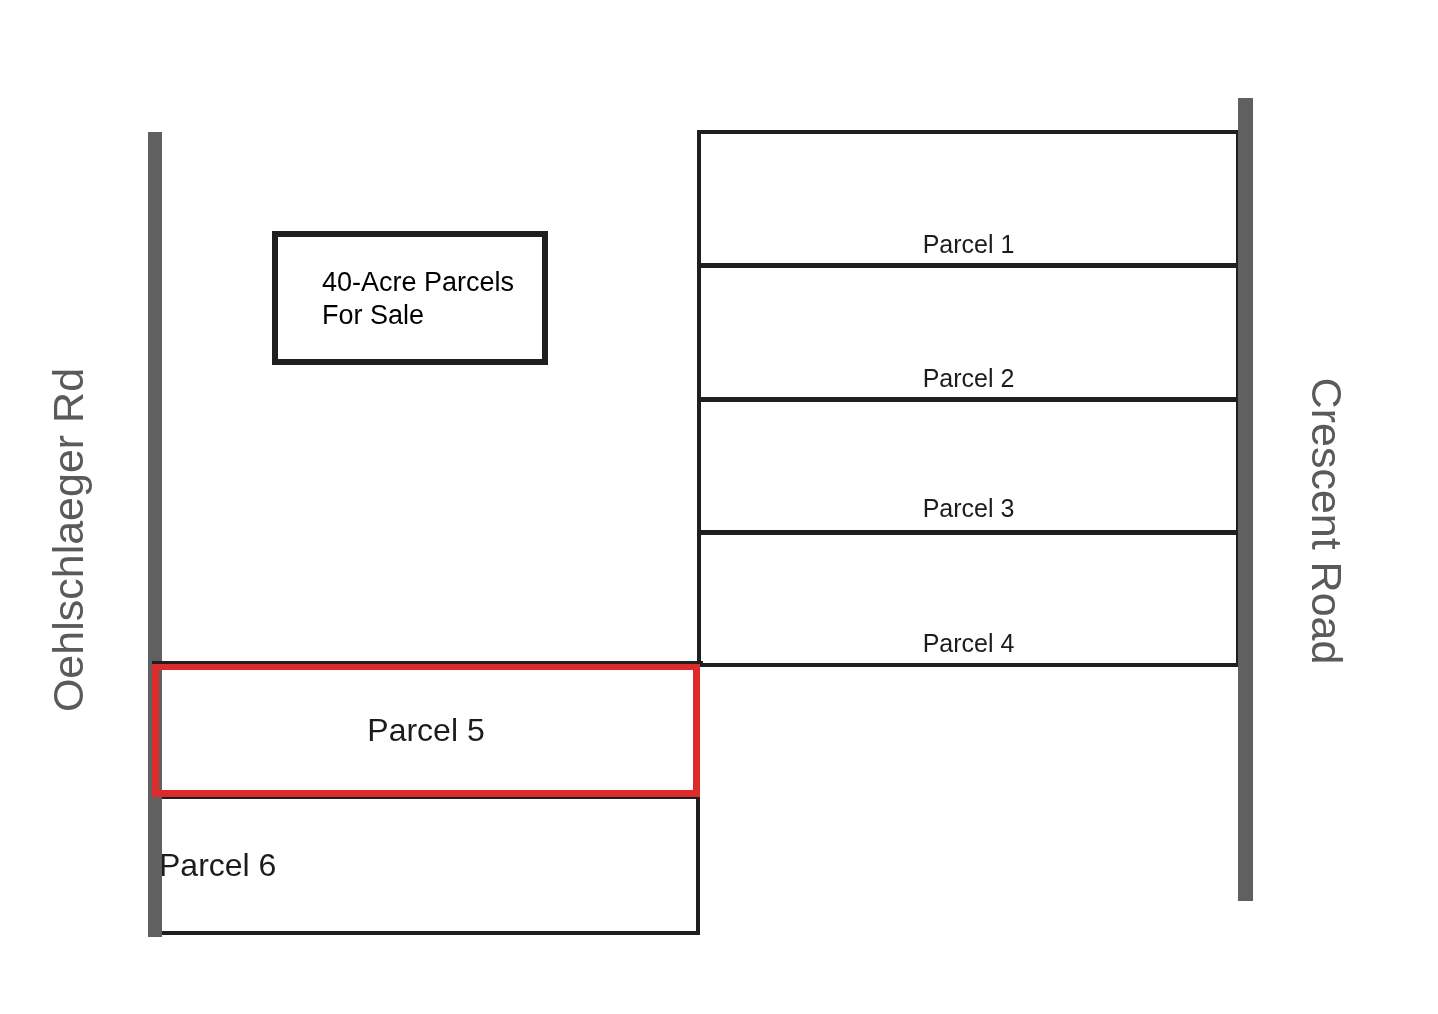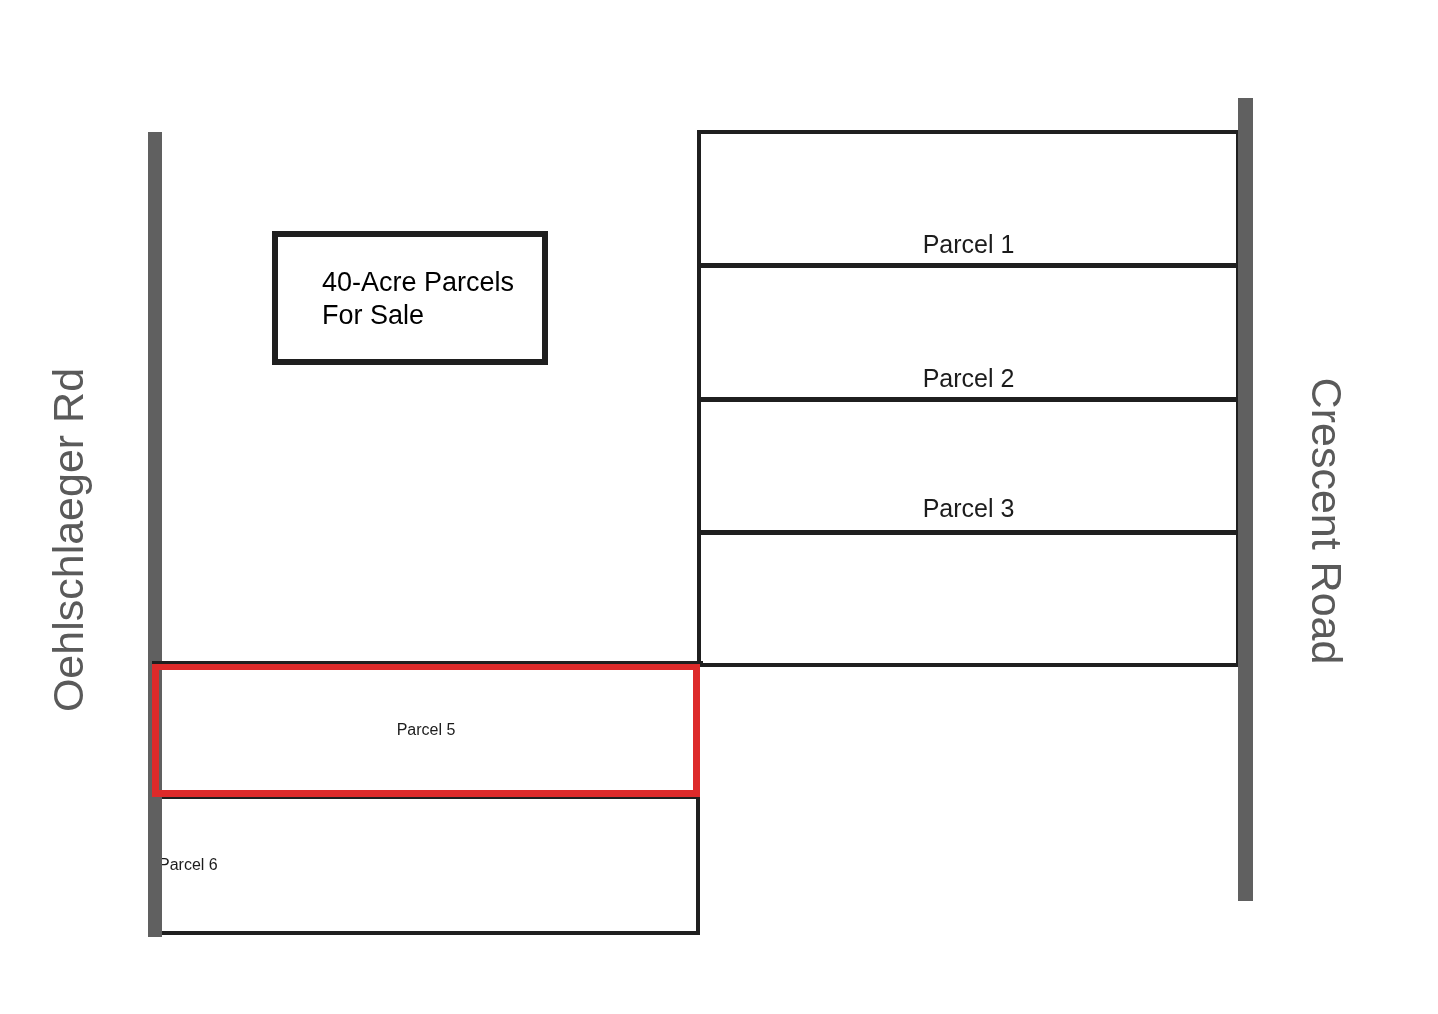--- a/index.html
+++ b/index.html
@@ -29,21 +29,21 @@
 
   
   .col-right{border:4px solid var(--line,#1f1f1f);}
   .divider{position:absolute;left:0;width:100%;height:5px;background:var(--line,#1f1f1f);}
   .row-label{
     position:absolute;left:0;width:100%;text-align:center;
     transform:translateY(-50%);
     font-size:25px;color:#1c1c1c;margin-top:46px;
   }
 
-  .parcel-label{font-size:16px;color:#1c1c1c;}
+  .parcel-label{font-size:32px;color:#1c1c1c;}
 
   
   .parcel5{
     border:7px solid var(--highlight,#dd2a2a);
     display:flex;align-items:center;justify-content:center;
   }
   
   .parcel6{
     border:4px solid var(--line,#1f1f1f);
     display:flex;align-items:center;
@@ -67,20 +67,21 @@
 </div>
 
 <div class="abs col-right z1" style="left:697px;top:130px;width:543px;height:537px;">
   <div class="divider" style="top:129px;"></div>
   <div class="divider" style="top:263px;"></div>
   <div class="divider" style="top:396px;"></div>
 
   <div class="row-label" style="top:64px;">Parcel 1</div>
   <div class="row-label" style="top:198px;">Parcel 2</div>
   <div class="row-label" style="top:328px;">Parcel 3</div>
+  <div class="row-label" style="top:463px;">Parcel 4</div>
 </div>
 
 <div class="abs parcel6 z1" style="left:155px;top:795px;width:545px;height:140px;">
   <span class="parcel-label">Parcel 6</span>
 </div>
 
 <div class="abs parcel5 z3" style="left:152px;top:663px;width:548px;height:134px;">
   <span class="parcel-label">Parcel 5</span>
 </div>
 

